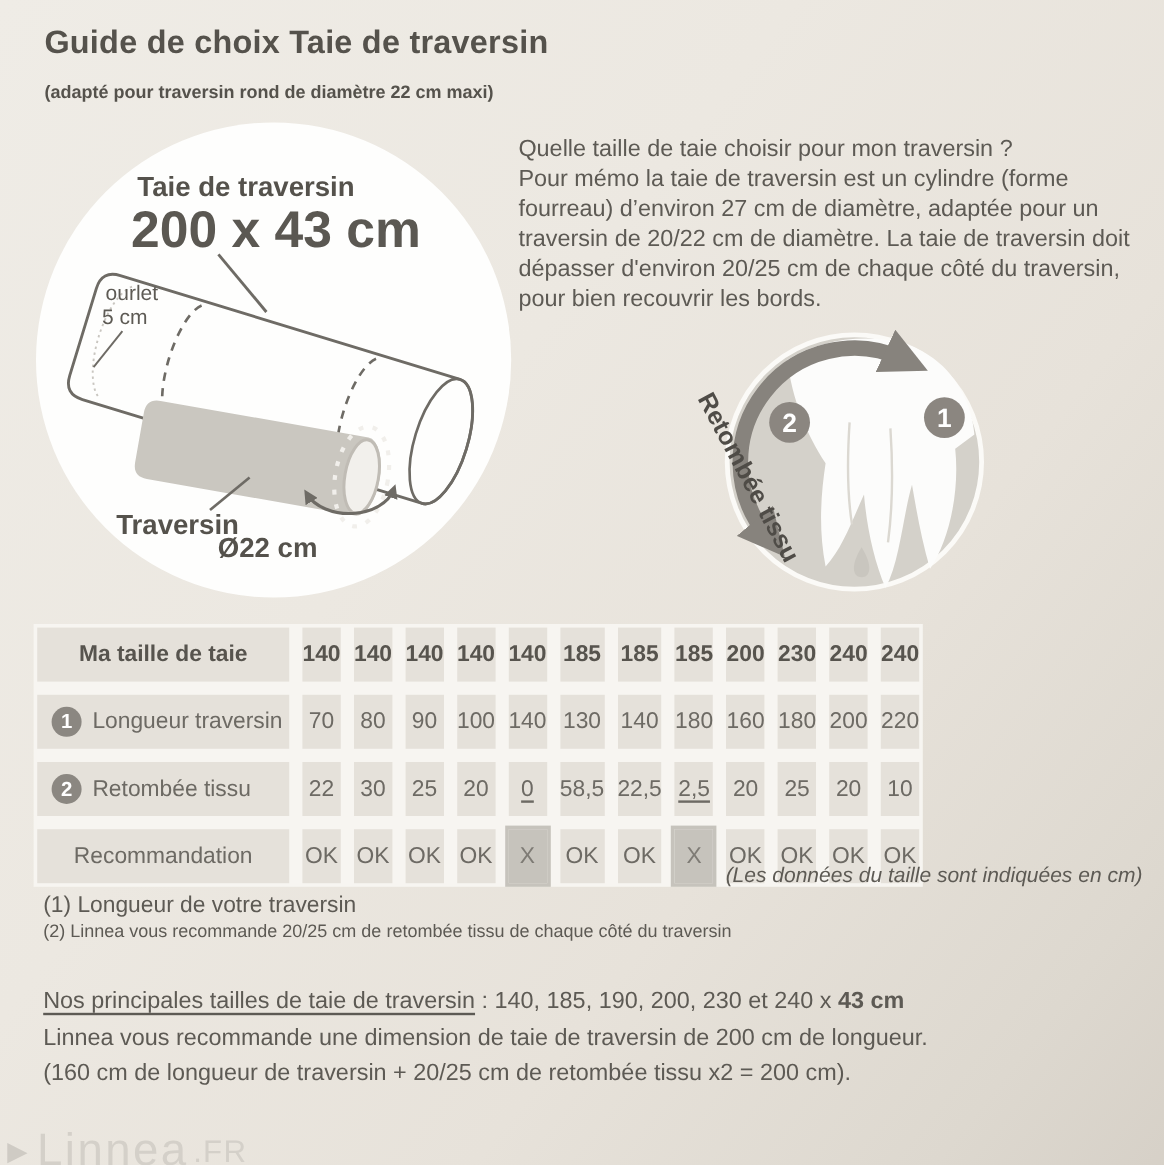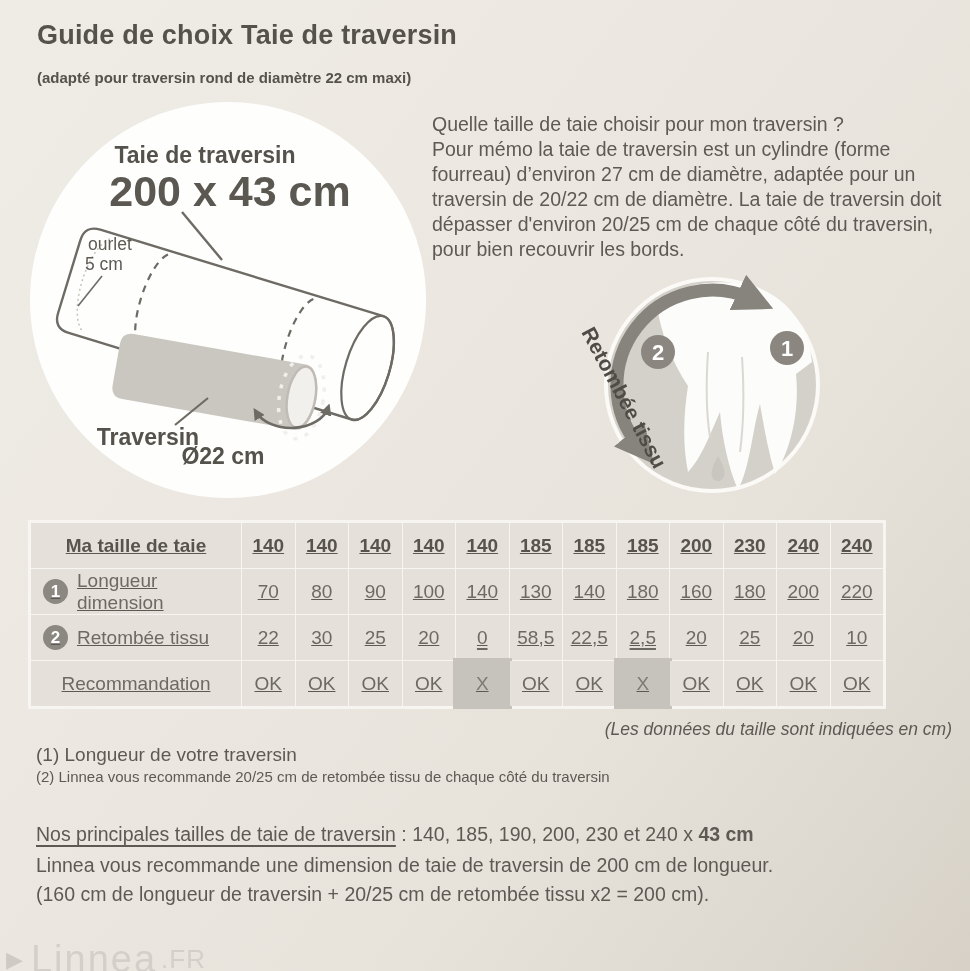--- a/index.html
+++ b/index.html
@@ -11,23 +11,23 @@
     padding-left:17px;
   }
   .abs{position:absolute;}
   
   .title{left:37px;top:20px;font-size:27px;font-weight:bold;color:#55524c;letter-spacing:.2px;}
   .subtitle{left:37px;top:55px;font-size:15px;font-weight:bold;color:#55524c;margin-top:14px;}
   
   .intro{left:432px;top:112px;width:540px;font-size:19.5px;line-height:25px;color:#5d5a54;}
   
   .size-table{
-    left:28px;top:520px;width:858px;box-sizing:border-box;
+    left:28px;top:520px;width:741px;box-sizing:border-box;
     display:grid;grid-template-columns:210px repeat(12,1fr);
-    gap:1px;padding:3px;background:#f7f5f1;text-decoration:underline;
+    gap:11px;padding:3px;background:#f7f5f1;
   }
   .size-table .cell{
     background:#e5e1da;height:45px;display:flex;align-items:center;justify-content:center;
     font-size:19px;color:#6d6a64;
   }
   .size-table .cell.hdr{font-weight:bold;color:#57544e;}
   .size-table .cell.lab{justify-content:flex-start;padding-left:12px;box-sizing:border-box;}
   .size-table .cell.lab.center{justify-content:center;padding-left:0;}
   .size-table .cell.fail{background:#c6c3bc;outline:3px solid #c6c3bc;color:#7e7b75;}
   .size-table .u{text-decoration:underline;text-underline-offset:4px;text-decoration-thickness:1.5px;}
@@ -148,21 +148,21 @@
       <div class="cell hdr">140</div>
       <div class="cell hdr">185</div>
       <div class="cell hdr">185</div>
       <div class="cell hdr">185</div>
       <div class="cell hdr">200</div>
       <div class="cell hdr">230</div>
       <div class="cell hdr">240</div>
       <div class="cell hdr">240</div>
       <div class="cell lab">
         <span class="badge">1</span>
-        <span>Longueur dimension</span>
+        <span>Longueur traversin</span>
       </div>
       <div class="cell ">70</div>
       <div class="cell ">80</div>
       <div class="cell ">90</div>
       <div class="cell ">100</div>
       <div class="cell ">140</div>
       <div class="cell ">130</div>
       <div class="cell ">140</div>
       <div class="cell ">180</div>
       <div class="cell ">160</div>

